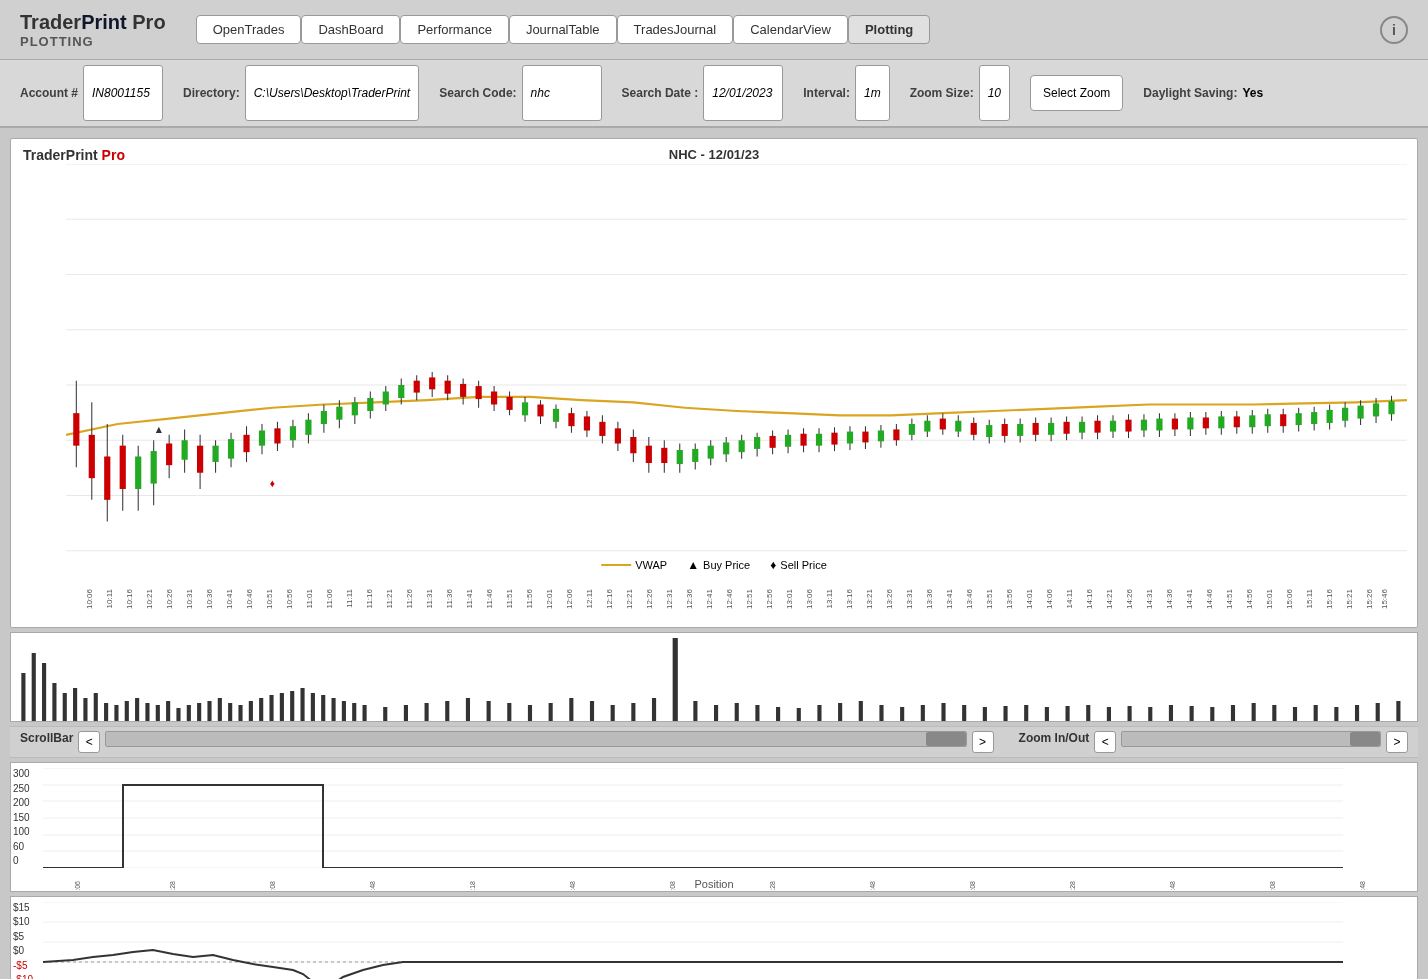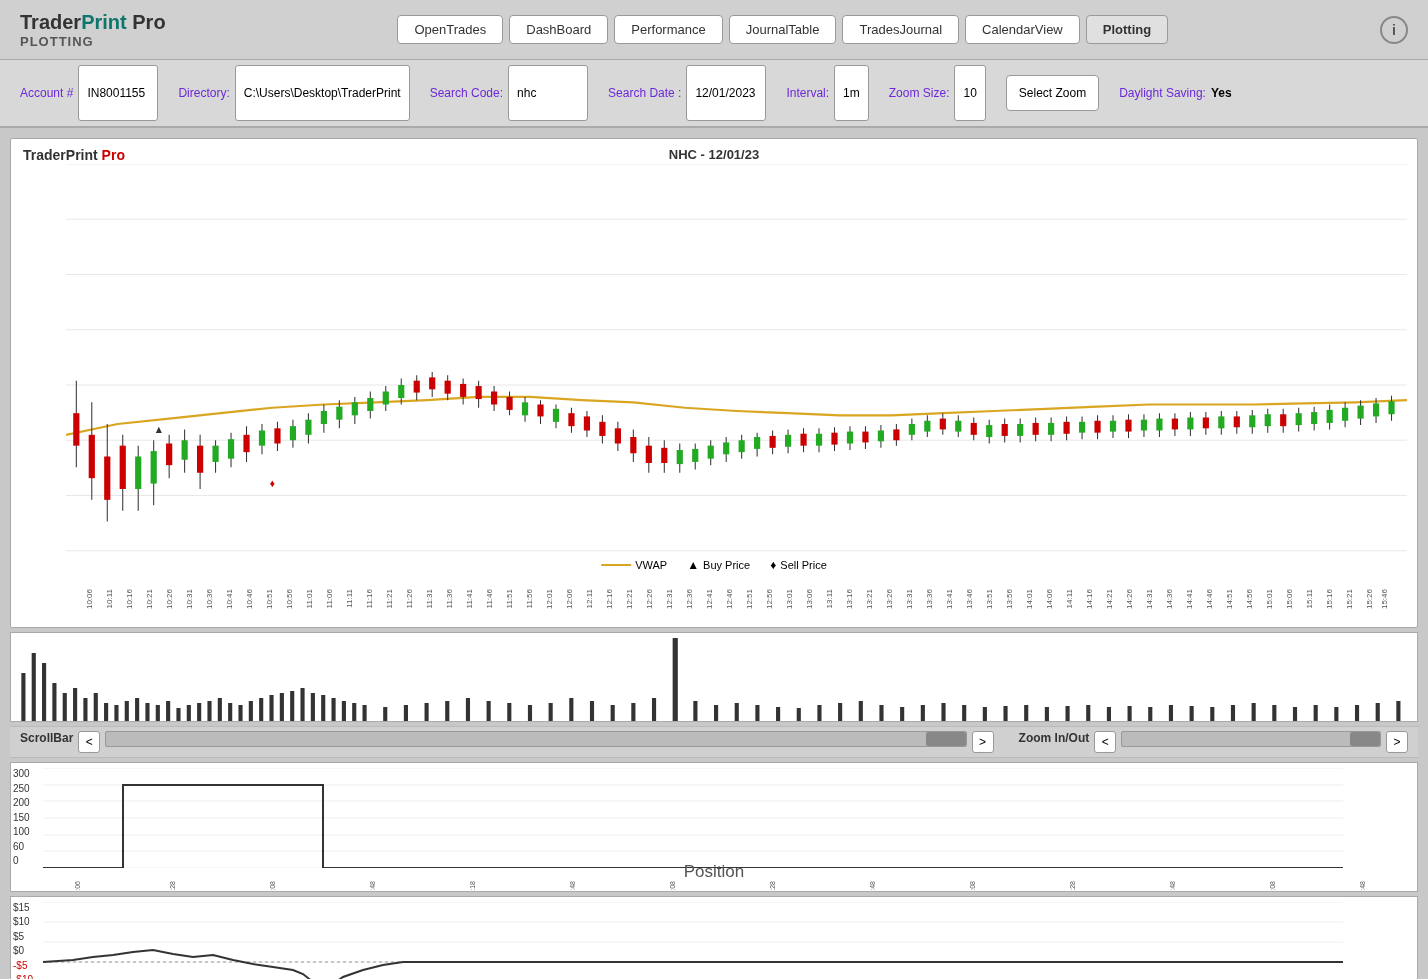--- a/index.html
+++ b/index.html
@@ -14,25 +14,25 @@
       gap: 10px;
       border-bottom: 1px solid #aaa;
     }
     .logo {
       font-size: 20px;
       font-weight: bold;
       margin-right: 20px;
       line-height: 1.2;
     }
     .logo-trader { color: #333; }
-    .logo-print { color: #0f766e; }
+    .logo-print { color: #0f172a; }
     .logo-pro { color: #333; }
     .logo-sub { color: #555; font-size: 13px; font-weight: bold; letter-spacing: 1px; }
 
-    .nav-buttons { display: flex; gap: 6px; flex: 1; justify-content: center; }
+    .nav-buttons { display: flex; flex: 1; }
     .nav-btn {
       background: white;
       border: 1px solid #999;
       border-radius: 4px;
       padding: 6px 16px;
       font-size: 13px;
       cursor: pointer;
       color: #333;
     }
     .nav-btn.active { background: #e0e0e0; font-weight: bold; }
@@ -51,27 +51,28 @@
     .info-bar {
       background: #d8d8d8;
       display: flex;
       align-items: center;
       padding: 5px 20px;
       gap: 20px;
       border-bottom: 2px solid #aaa;
       font-size: 12px;
     }
     .info-item { display: flex; align-items: center; gap: 5px; }
-    .info-label { font-weight: normal; color: #6d28d9; }
+    .info-label { font-weight: bold; color: #404040; }
     .info-value {
       background: white;
       border: 1px solid #999;
       padding: 20px 8px;
       border-radius: 3px;
       min-width: 80px;
+      font-style: italic;
     }
     .select-zoom-btn {
       background: white;
       border: 1px solid #999;
       border-radius: 4px;
       padding: 10px 12px;
       cursor: pointer;
       font-size: 12px;
     }
 
@@ -163,24 +164,24 @@
 
     
     .position-chart {
       height: 130px;
       background: white;
       border: 1px solid #aaa;
       position: relative;
     }
     .chart-section-label {
       position: absolute;
-      bottom: 9px;
+      bottom: 1px;
       left: 50%;
       transform: translateX(-50%);
-      font-size: 17px;
+      font-size: 11px;
       color: #555;
     }
 
     
     .pnl-chart {
       height: 130px;
       background: white;
       border: 1px solid #aaa;
       position: relative;
     }

